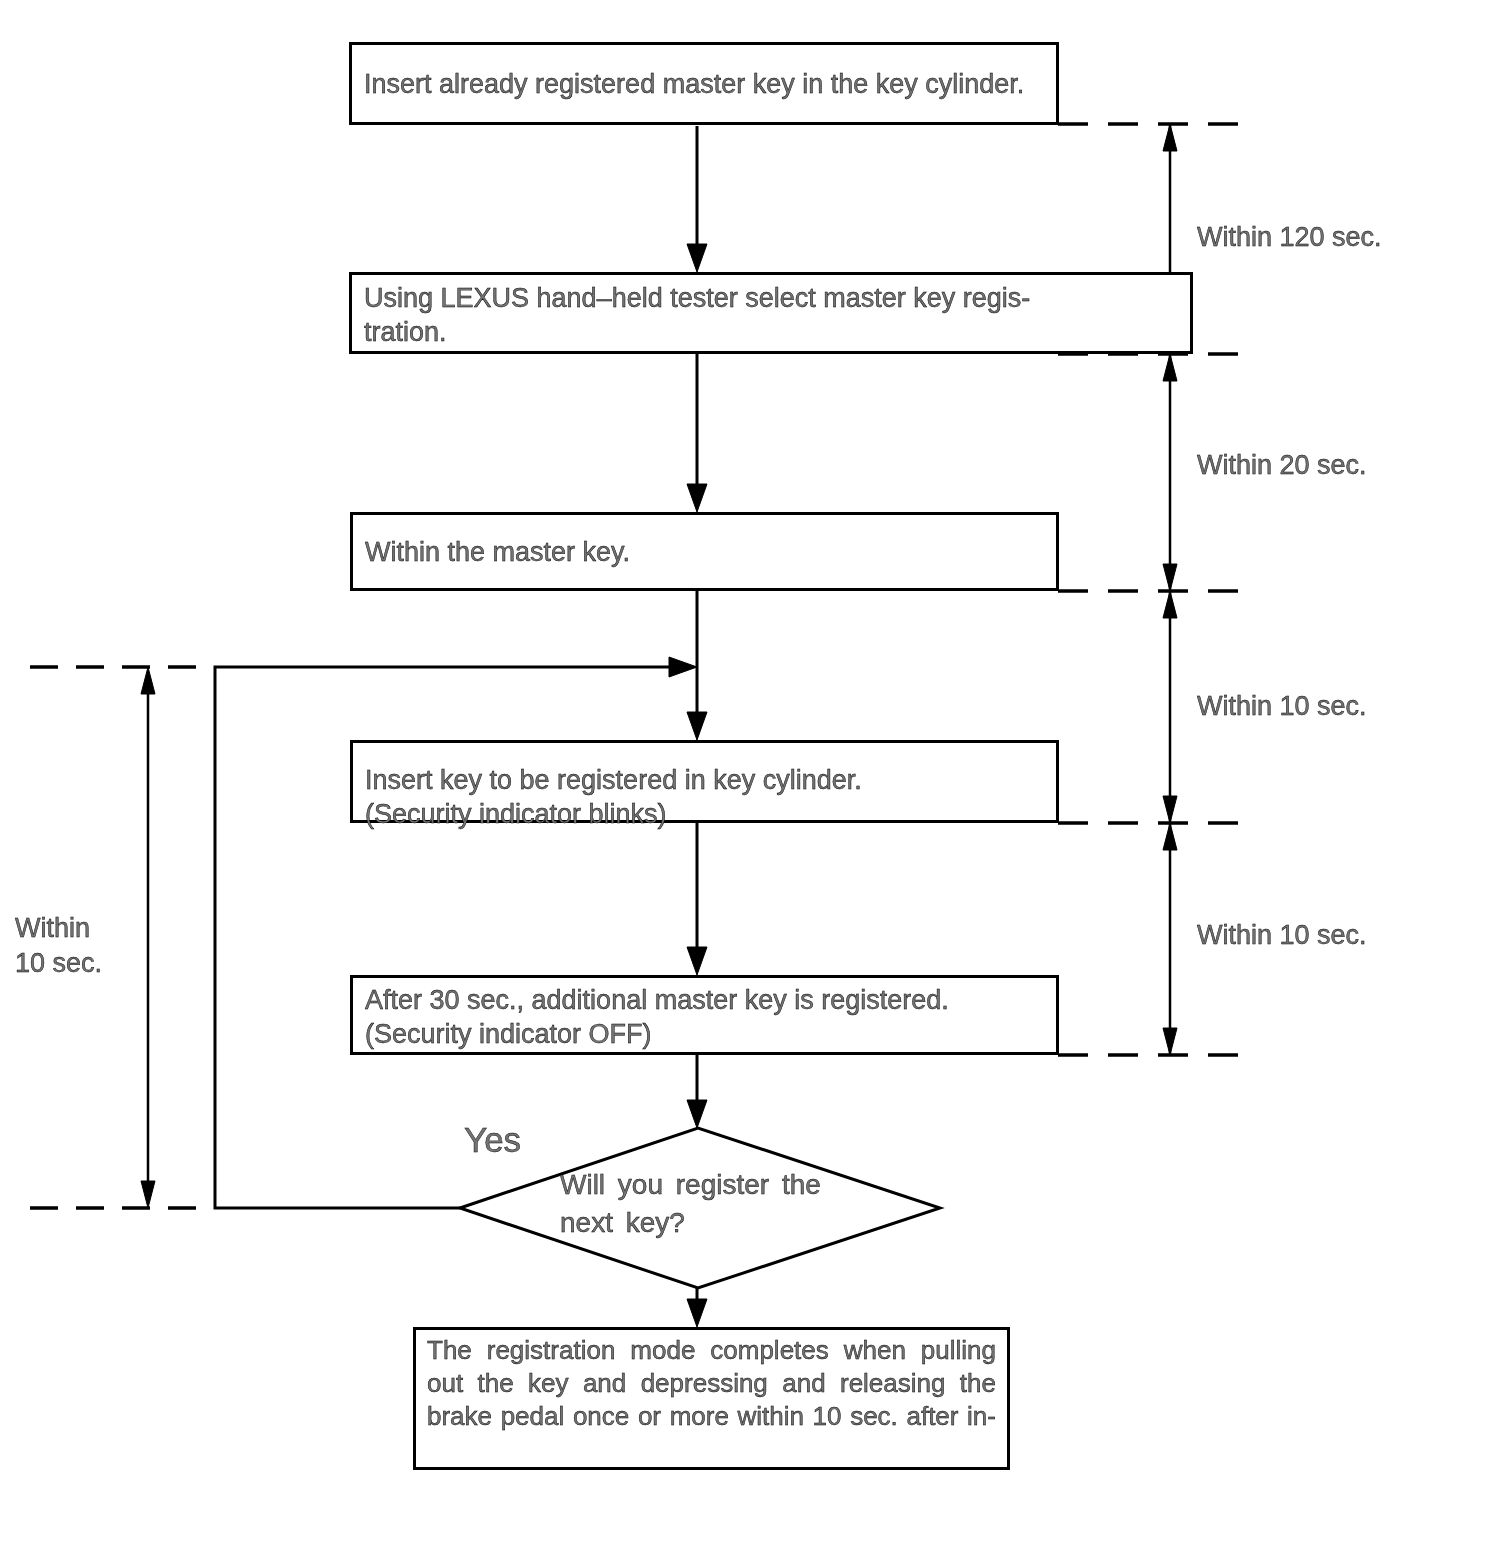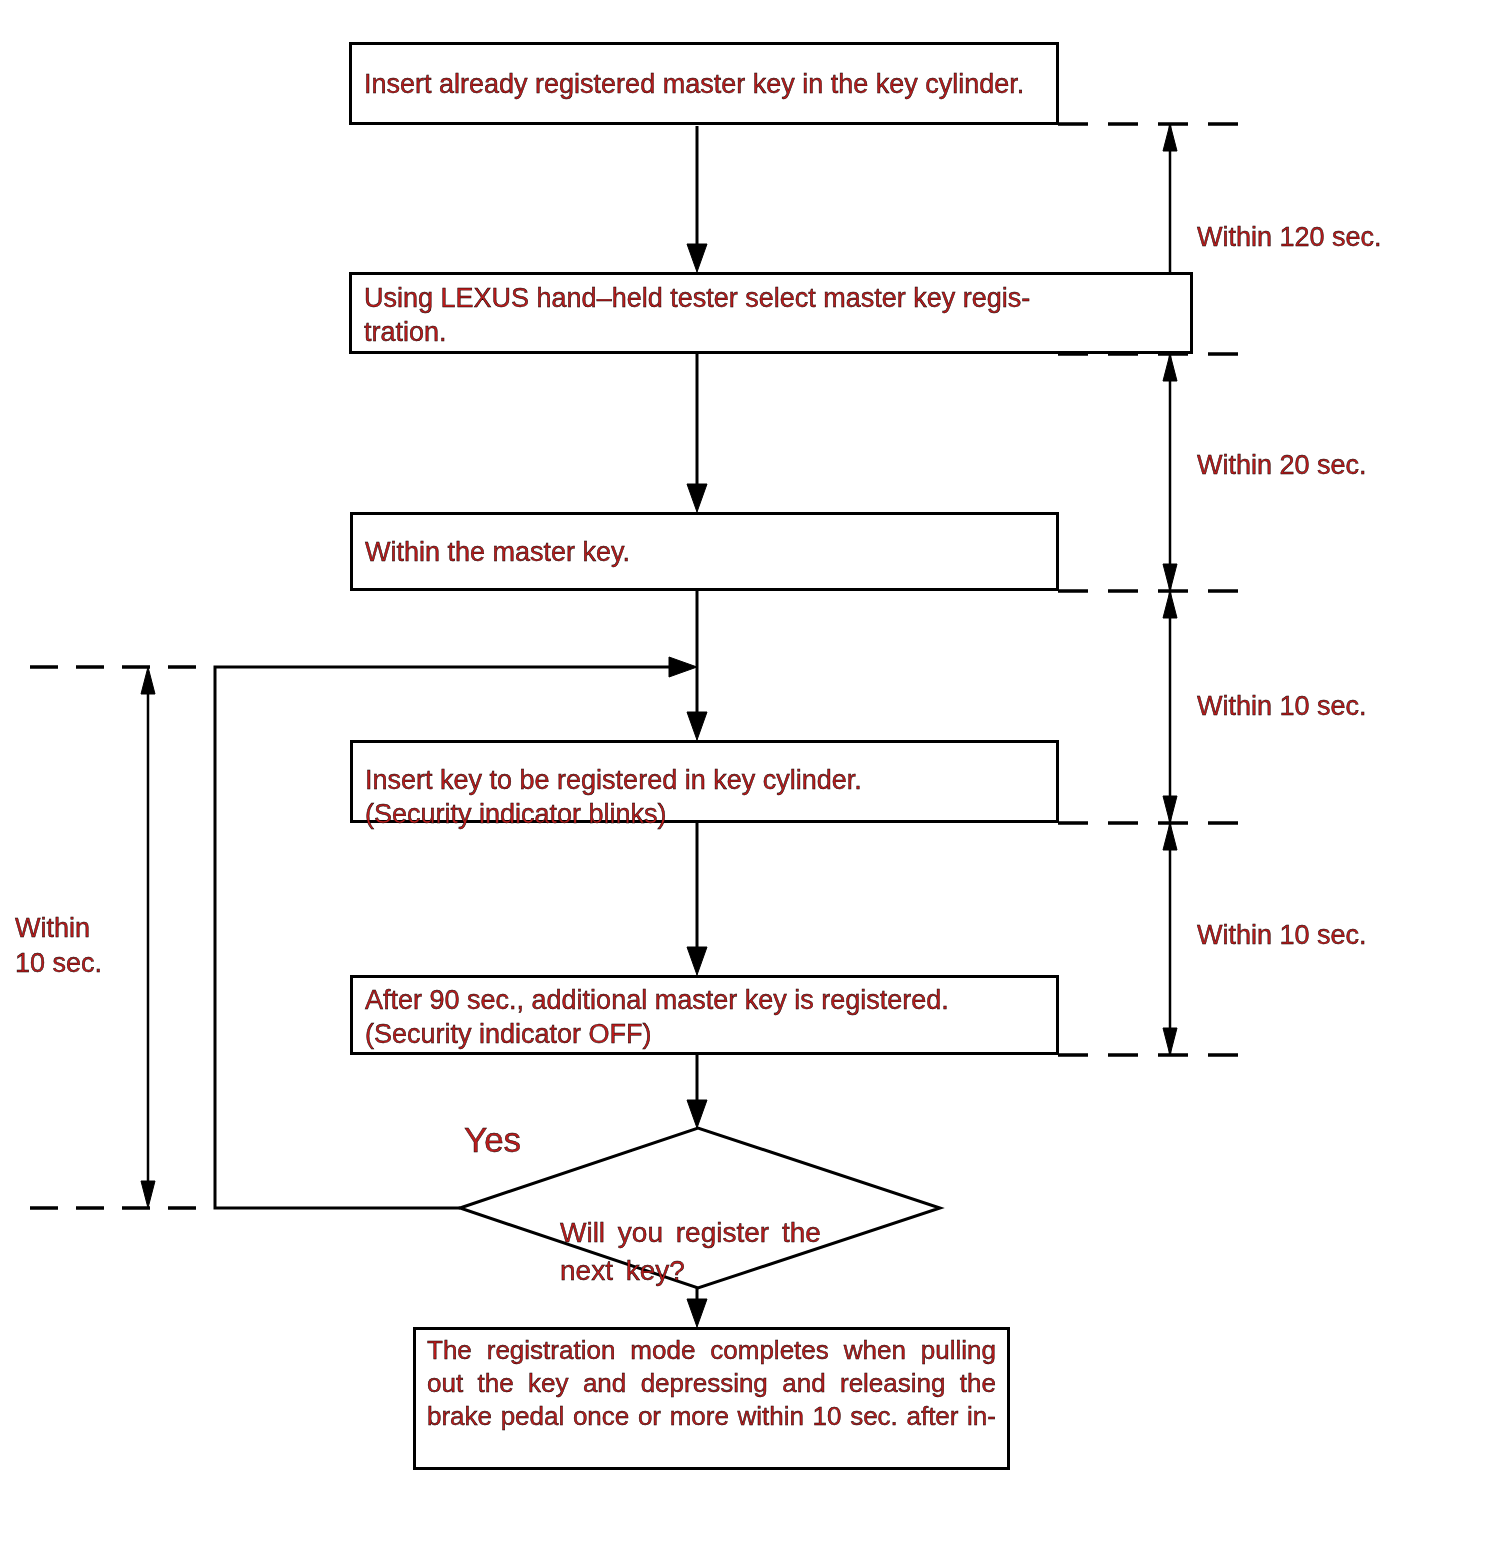--- a/index.html
+++ b/index.html
@@ -2,21 +2,21 @@
 <html><head>
 <meta charset="utf-8">
 <style>
   html, body { margin: 0; padding: 0; background: #ffffff; }
   #page {
     position: relative;
     width: 1504px;
     height: 1564px;
     background: #ffffff;
     font-family: "Liberation Sans", sans-serif;
-    color: #b91c1c;
+    color: #737373;
     -webkit-text-stroke: 0.45px #000000;
     overflow: hidden;
   }
   #connector-layer {
     position: absolute;
     left: 0; top: 0;
     width: 1504px; height: 1564px;
   }
   .pbox {
     position: absolute;
@@ -47,21 +47,20 @@
     padding: 4px 11px 0 11px;
   }
   #final-box .just { text-align: justify; text-align-last: justify; }
   #decision-text {
     position: absolute;
     left: 560px; top: 1166px;
     width: 310px;
     font-size: 28px;
     line-height: 38px;
     word-spacing: 5px;
-    margin-top: 48px;
   }
   #yes-label { left: 464px; top: 1123px; font-size: 35px; }
   #no-label  { left: 629px; top: 1366px; font-size: 24px; }
   .rlabel { left: 1197px; }
   #left-timing-label { left: 15px; top: 911px; line-height: 35px; }
 </style>
 </head>
 <body>
 
 <div id="page">
@@ -128,21 +127,21 @@
   <div class="pbox center1" style="left:350px; top:512px; width:709px; height:79px;">
     <div class="bline">Within the master key.</div>
   </div>
 
   <div class="pbox" style="left:350px; top:740px; width:709px; height:83px; padding-top:20px;">
     <div class="bline">Insert key to be registered in key cylinder.</div>
     <div class="bline">(Security indicator blinks)</div>
   </div>
 
   <div class="pbox" style="left:350px; top:975px; width:709px; height:80px; padding-top:5px;">
-    <div class="bline">After 90 sec., additional master key is registered.</div>
+    <div class="bline">After 30 sec., additional master key is registered.</div>
     <div class="bline">(Security indicator OFF)</div>
   </div>
 
   <div id="decision-text">
     <div>Will you register the</div>
     <div>next key?</div>
   </div>
   <div class="lbl" id="yes-label">Yes</div>
   <div class="lbl" id="no-label">No</div>
 

